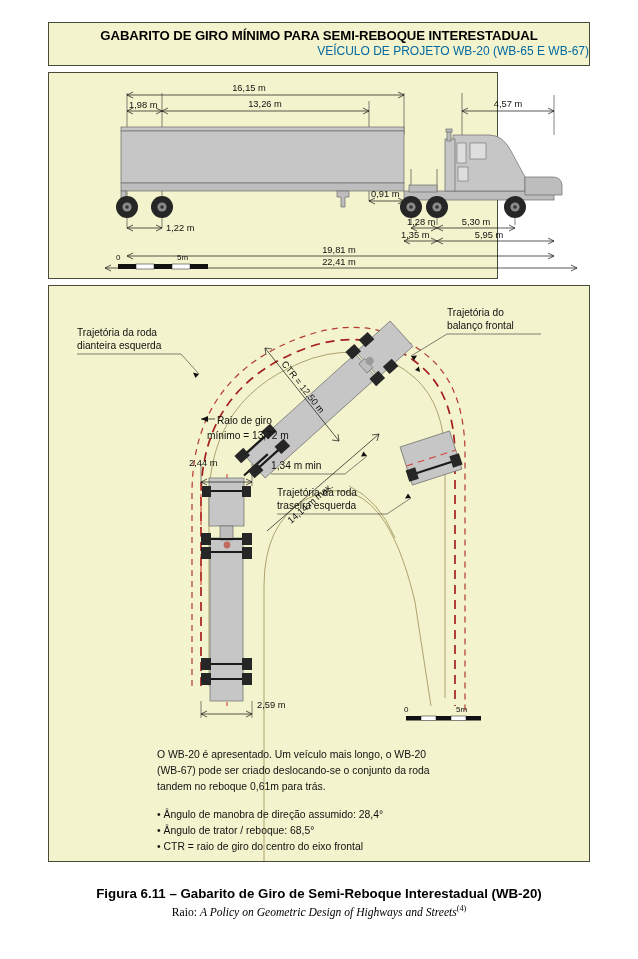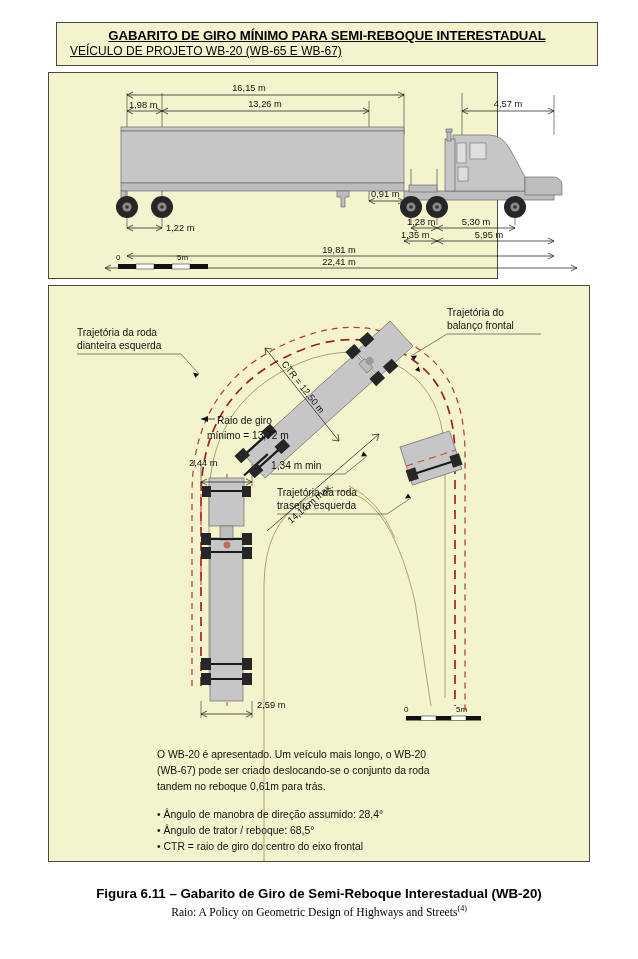--- a/index.html
+++ b/index.html
@@ -6,27 +6,27 @@
   body{
     width:638px;height:959px;background:#ffffff;
     font-family:"Liberation Sans",sans-serif;
     color:#111;overflow:hidden;position:relative;
   }
   .panel{
     position:absolute;background:#f3f3cd;border:1px solid #4a4a3a;
     box-sizing:border-box;
   }
   
-  #header-panel{left:56px;top:22px;width:542px;height:44px;text-decoration:underline;}
+  #header-panel{left:48px;top:22px;width:542px;height:44px;}
   #header-title{
     text-align:center;font-weight:bold;font-size:13.2px;letter-spacing:-0.1px;
     margin-top:5px;color:#000;
   }
   #header-subtitle{
-    text-align:left;font-size:12px;margin-top:1px;color:#000000;padding-left:13px;
+    text-align:right;font-size:12px;margin-top:1px;color:#0369a1;padding-left:13px;
   }
   
   #profile-panel{left:48px;top:72px;width:450px;height:207px;}
   #turn-panel{left:48px;top:285px;width:542px;height:577px;}
   svg{display:block;}
   .dimtxt{font-family:"Liberation Sans",sans-serif;font-size:9.3px;fill:#111;}
   .anntxt{font-family:"Liberation Sans",sans-serif;font-size:10.2px;fill:#111;}
   .scaletxt{font-family:"Liberation Sans",sans-serif;font-size:8px;fill:#111;}
   .notetxt{font-family:"Liberation Sans",sans-serif;font-size:10.4px;fill:#111;}
   .dimline{stroke:#111;stroke-width:0.7;fill:none;}
@@ -41,21 +41,21 @@
   .center-dash{stroke:#d4453a;stroke-width:1.1;fill:none;stroke-dasharray:7 5;}
   .axle{stroke:#1a1a1a;stroke-width:2.2;}
   
   #caption-block{
     position:absolute;left:0;top:886px;width:638px;text-align:center;
   }
   #figure-caption{font-size:13.3px;font-weight:bold;color:#000;}
   #figure-source{
     font-family:"Liberation Serif",serif;font-size:11.6px;margin-top:3px;color:#000;
   }
-  #figure-source .ital{text-align:right;}
+  #figure-source .ital{font-style:italic;text-align:right;}
   #figure-source .sup{font-size:8px;vertical-align:super;}
 </style>
 </head>
 <body>
 
 <div class="panel" id="header-panel">
   <div id="header-title">GABARITO DE GIRO MÍNIMO PARA SEMI-REBOQUE INTERESTADUAL</div>
   <div id="header-subtitle">VEÍCULO DE PROJETO WB-20 (WB-65 E WB-67)</div>
 </div>
 

